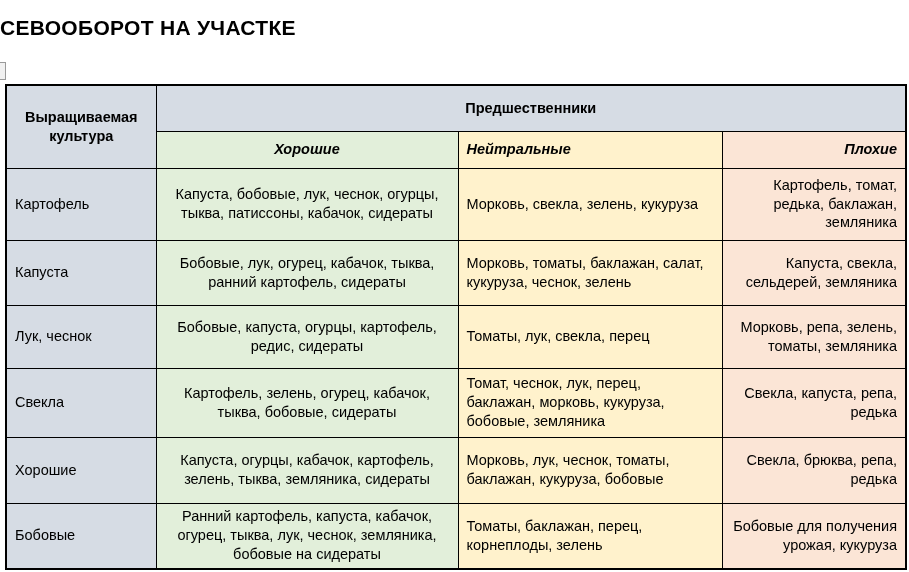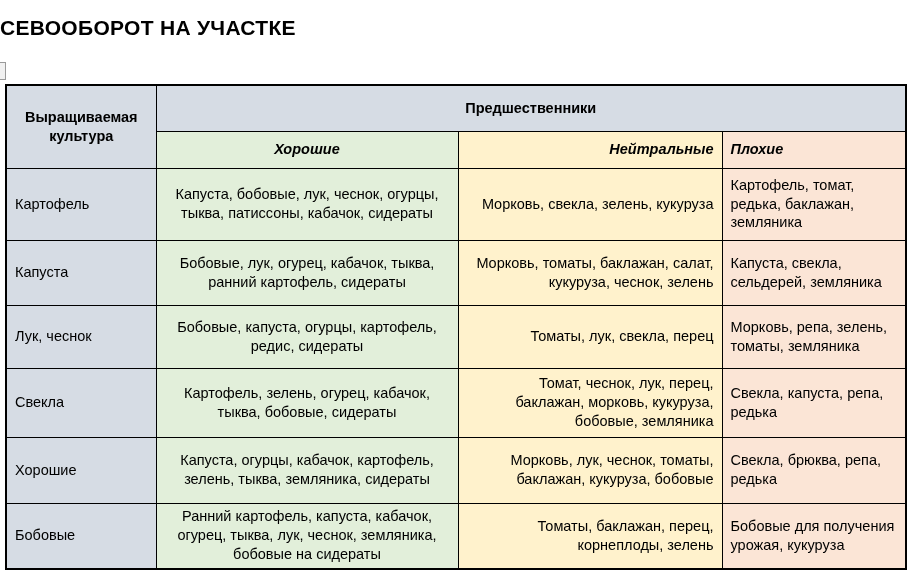--- a/index.html
+++ b/index.html
@@ -54,22 +54,22 @@
     text-align:left;
     padding-left:10px;
   }
   .sub-hdr{
     font-weight:bold;
     font-style:italic;
     text-align:center;
     font-size:15px;
   }
   .good{background:var(--good_bg,#e2efda);text-align:center;}
-  .neutral{background:var(--neutral_bg,#fff2cc);text-align:right;}
-  .bad{background:var(--bad_bg,#fbe5d6);text-align:left;}
+  .neutral{background:var(--neutral_bg,#fff2cc);text-align:left;}
+  .bad{background:var(--bad_bg,#fbe5d6);text-align:right;}
   tr.hrow1{height:46px;border-radius:9px;}
   tr.hrow2{height:37px;}
   tr.r0{height:72px;}
   tr.r1{height:65px;}
   tr.r2{height:63px;}
   tr.r3{height:69px;}
   tr.r4{height:66px;}
   tr.r5{height:66px;}
 </style>
 </head>

